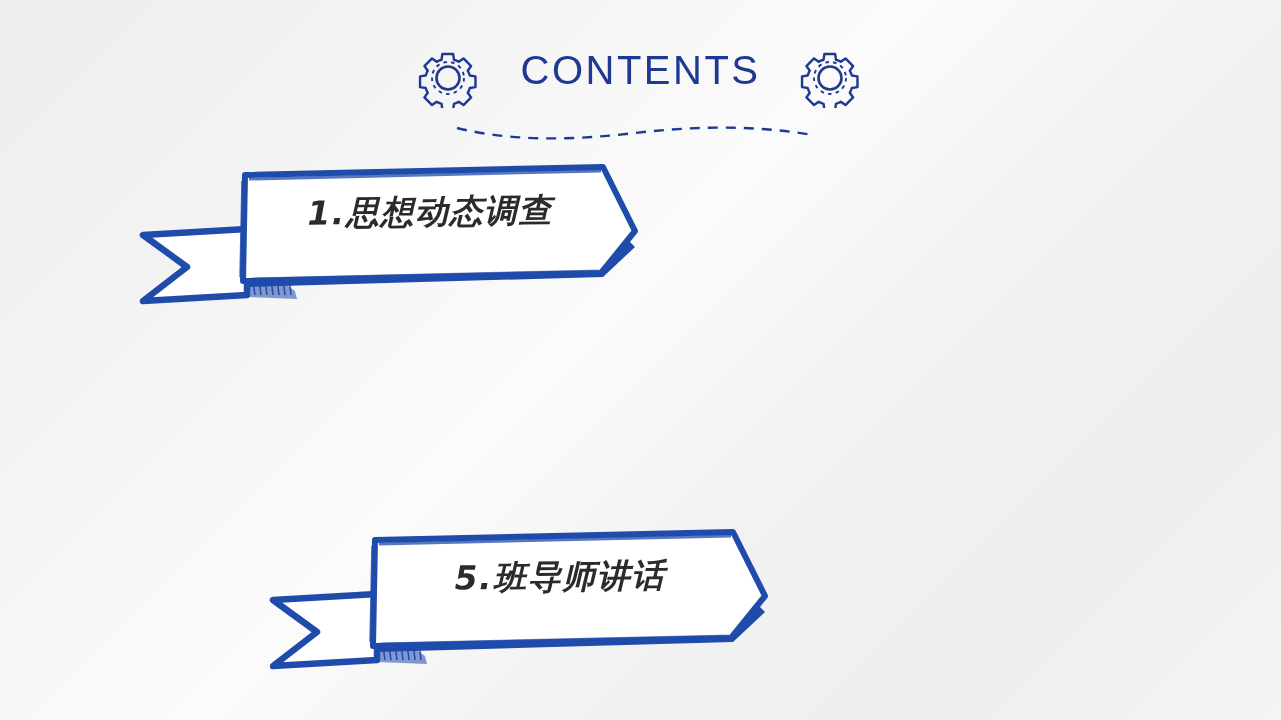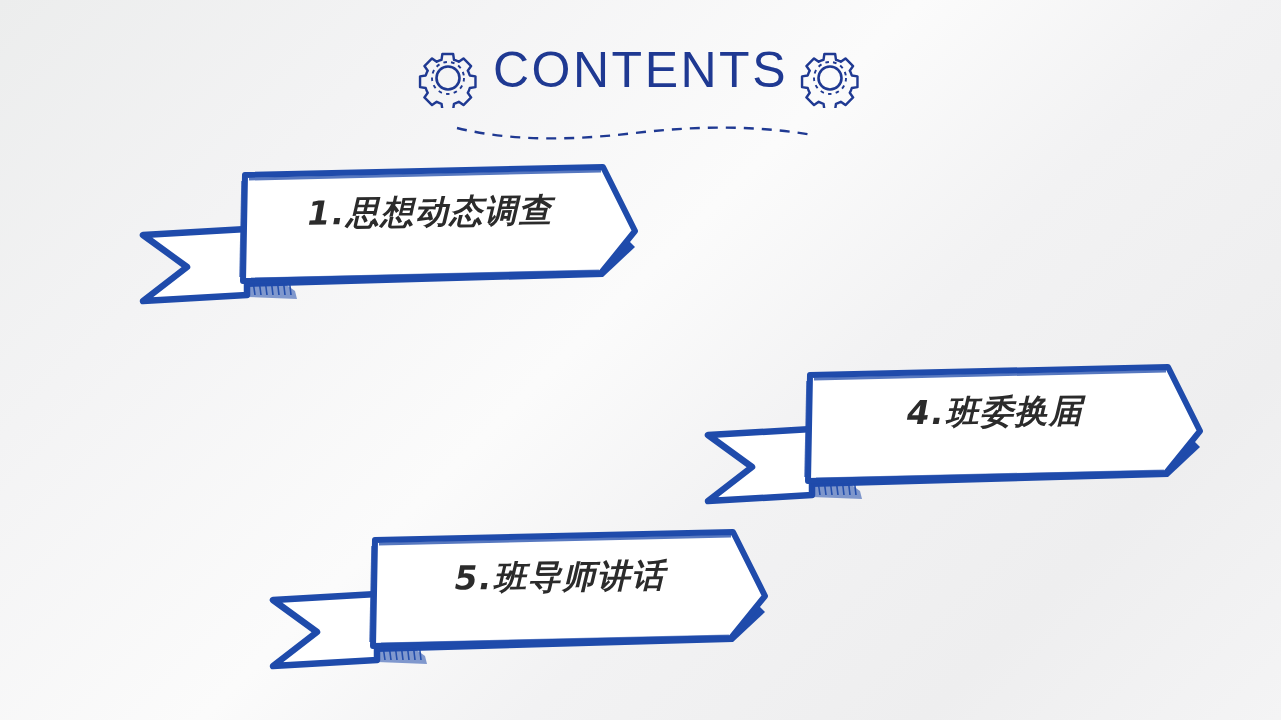--- a/index.html
+++ b/index.html
@@ -44,21 +44,21 @@
   }
   .gear-left  { left: 418px; }
   .gear-right { left: 800px; }
 
   .title {
     position: absolute;
     left: 0;
     top: 36px;
     width: 1281px;
     text-align: center;
-    font-size: 50px;
+    font-size: 40px;
     font-weight: 400;
     letter-spacing: 2.5px;
     color: #1f3992;
     line-height: 1;
     transform: translateY(-50%);
     font-family: "Liberation Sans", sans-serif;
   }
   .title-wave {
     position: absolute;
     left: 455px;
@@ -157,41 +157,20 @@
 
       <path d="M114 24 L466 16" fill="none" stroke="#1f4bab" stroke-width="3" opacity="0.75"></path>
       <path d="M108 26 L106 122" fill="none" stroke="#1f4bab" stroke-width="3.5" opacity="0.8"></path>
       <path d="M116 124 L464 116" fill="none" stroke="#1f4bab" stroke-width="3" opacity="0.6"></path>
     </svg>
     <div class="banner-label">1.思想动态调查</div>
   </div>
 
 
 
-  <div class="banner b4">
-    <svg viewBox="0 0 505 160">
-      <path d="M8 80 L112 74 L112 140 L8 146 L52 112 Z" fill="#ffffff" stroke="#1f4bab" stroke-width="6.5" stroke-linejoin="round" stroke-linecap="round"></path>
-      <path d="M112 72 L470 62 L500 92 L468 122 L112 132 Z" fill="#1f4bab"></path>
-      <g stroke="#1f4bab" stroke-width="1.6" opacity="0.95">
-        <line x1="116" y1="112" x2="120" y2="140"></line>
-        <line x1="122" y1="110" x2="126" y2="140"></line>
-        <line x1="128" y1="109" x2="132" y2="140"></line>
-        <line x1="134" y1="108" x2="138" y2="140"></line>
-        <line x1="140" y1="107" x2="144" y2="140"></line>
-        <line x1="146" y1="106" x2="150" y2="140"></line>
-        <line x1="152" y1="105" x2="156" y2="140"></line>
-      </g>
-      <path d="M110 100 L160 136 L162 144 L112 142 Z" fill="#1f4bab" opacity="0.55"></path>
-      <path d="M110 20 L468 12 L500 76 L466 118 L108 126 Z" fill="#ffffff" stroke="#1f4bab" stroke-width="6" stroke-linejoin="round" stroke-linecap="round"></path>
-      <path d="M114 24 L466 16" fill="none" stroke="#1f4bab" stroke-width="3" opacity="0.75"></path>
-      <path d="M108 26 L106 122" fill="none" stroke="#1f4bab" stroke-width="3.5" opacity="0.8"></path>
-      <path d="M116 124 L464 116" fill="none" stroke="#1f4bab" stroke-width="3" opacity="0.6"></path>
-    </svg>
-    <div class="banner-label">4.班委换届</div>
-  </div>
 
   <div class="banner b5">
     <svg viewBox="0 0 505 160">
       <path d="M8 80 L112 74 L112 140 L8 146 L52 112 Z" fill="#ffffff" stroke="#1f4bab" stroke-width="6.5" stroke-linejoin="round" stroke-linecap="round"></path>
       <path d="M112 72 L470 62 L500 92 L468 122 L112 132 Z" fill="#1f4bab"></path>
       <g stroke="#1f4bab" stroke-width="1.6" opacity="0.95">
         <line x1="116" y1="112" x2="120" y2="140"></line>
         <line x1="122" y1="110" x2="126" y2="140"></line>
         <line x1="128" y1="109" x2="132" y2="140"></line>
         <line x1="134" y1="108" x2="138" y2="140"></line>

